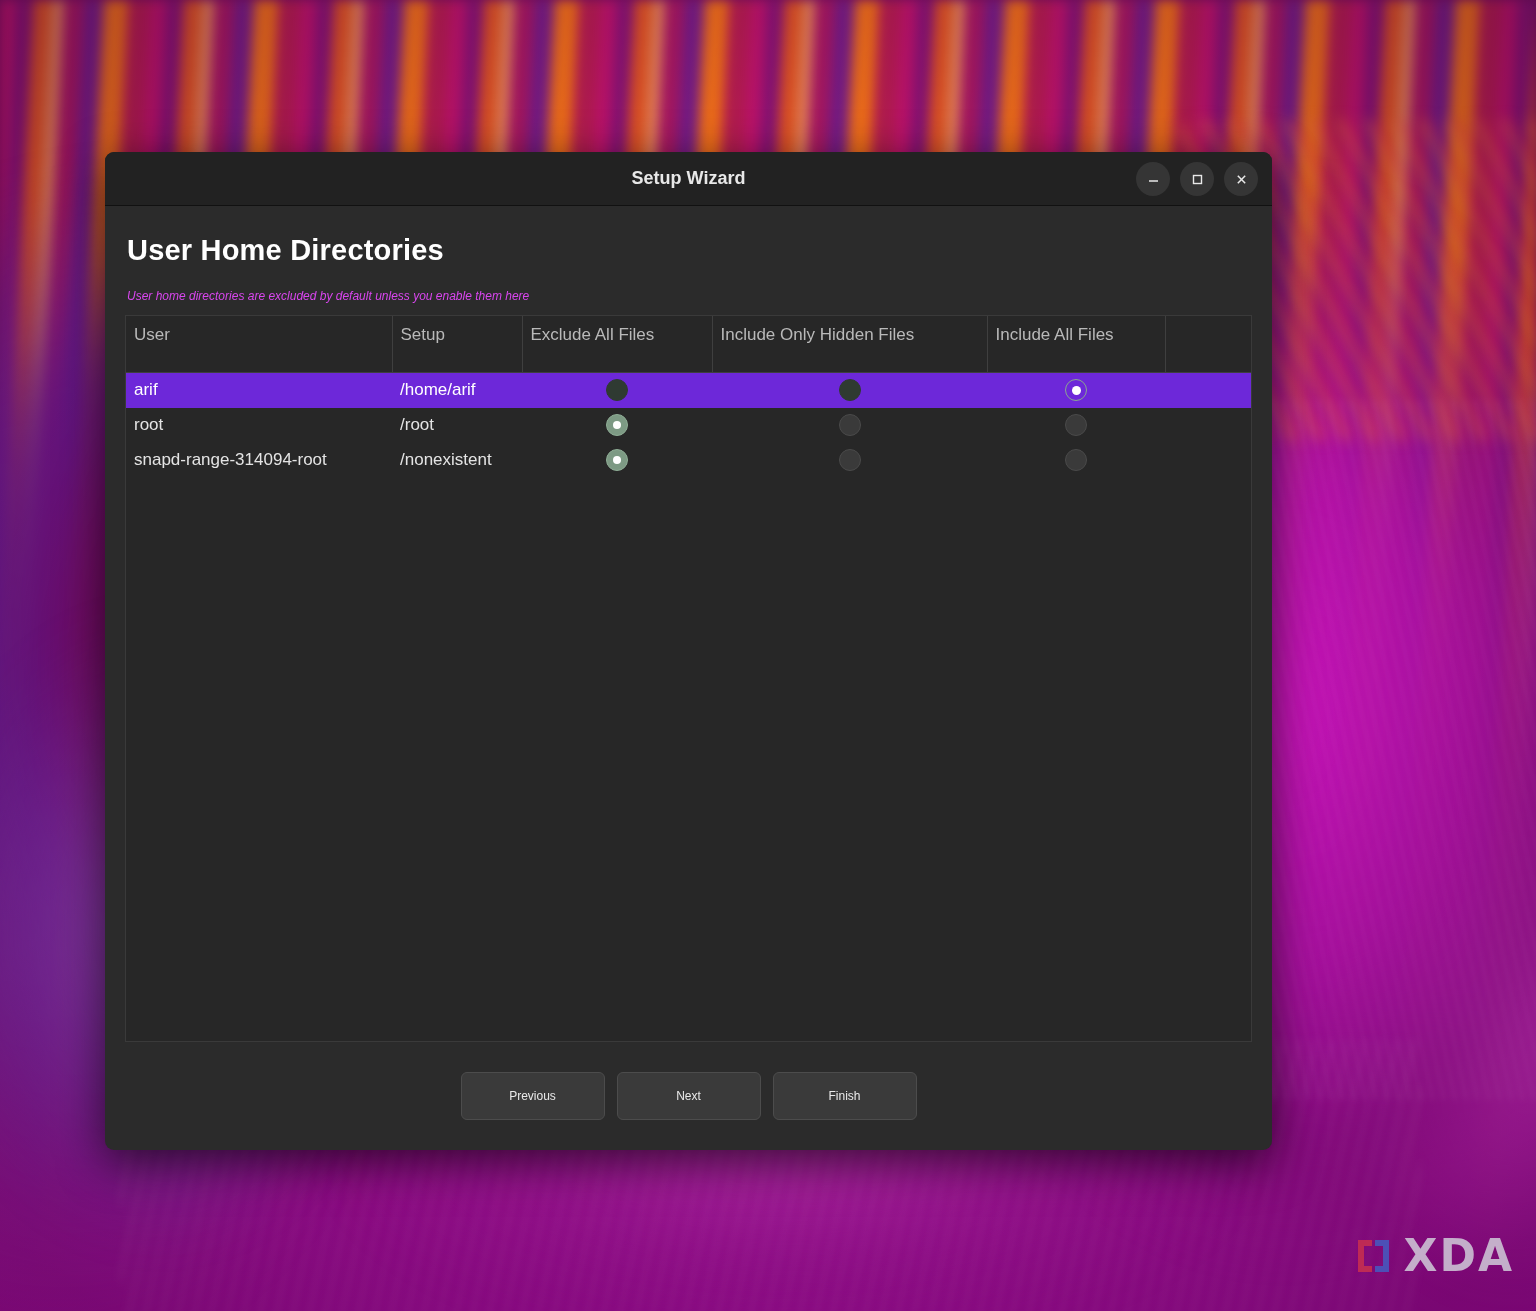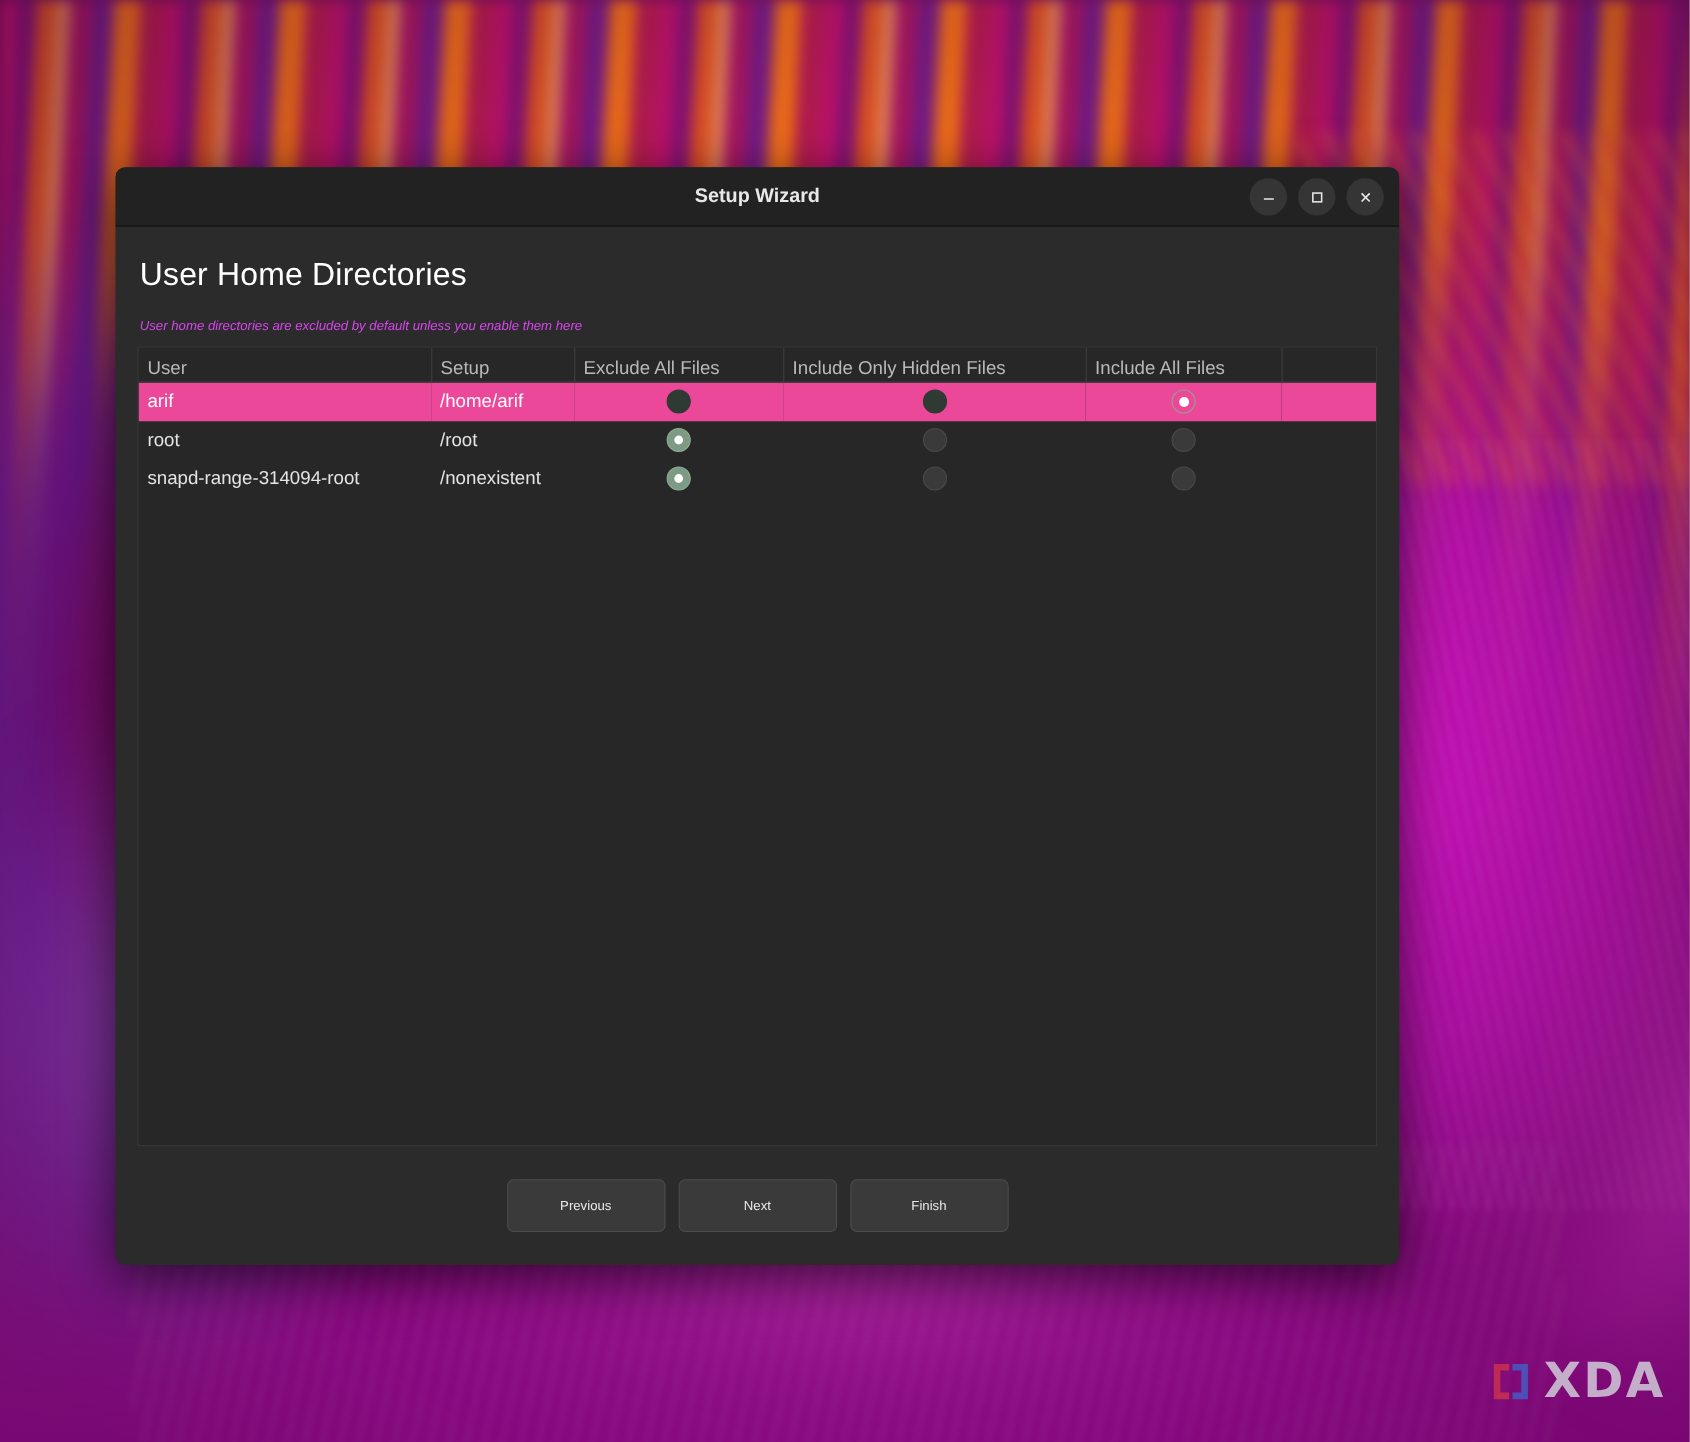--- a/index.html
+++ b/index.html
@@ -189,21 +189,21 @@
   #window-body {
     flex: 1 1 auto;
     padding: 28px 20px 0 20px;
     display: flex;
     flex-direction: column;
     min-height: 0;
   }
 
   #page-title {
     font-size: 29px;
-    font-weight: 400;
+    font-weight: 700;
     color: #ffffff;
     margin: 0 0 0 2px;
     letter-spacing: 0.2px;
   }
 
   #page-subtitle {
     margin: 22px 0 12px 2px;
     font-size: 12px;
     font-style: italic;
     color: #d946ef;
@@ -223,39 +223,39 @@
   table.grid {
     width: 100%;
     border-collapse: collapse;
     table-layout: fixed;
   }
   table.grid th {
     text-align: left;
     font-size: 17px;
     font-weight: 400;
     color: #b9b9b9;
-    padding: 9px 0 2px 8px;
+    padding: 9px 0 27px 8px;
     background: #272727;
     border-bottom: 1px solid #3f3f3f;
     border-right: 1px solid #3f3f3f;
     white-space: nowrap;
   }
   table.grid th.last-col { border-right: 1px solid #3f3f3f; }
   table.grid th.spacer-col { border-right: none; }
 
   table.grid td {
     font-size: 17px;
     color: #e4e4e4;
     padding: 0 0 0 8px;
     height: 35px;
     vertical-align: middle;
     white-space: nowrap;
   }
   tr.row-selected td {
-    background: #ec4899;
+    background: #6d28d9;
     color: #ffffff;
   }
 
   .col-user    { width: 266px; }
   .col-home    { width: 130px; }
   .col-exclude { width: 190px; }
   .col-hidden  { width: 275px; }
   .col-all     { width: 178px; }
   .col-spacer  { width: auto; }
 

